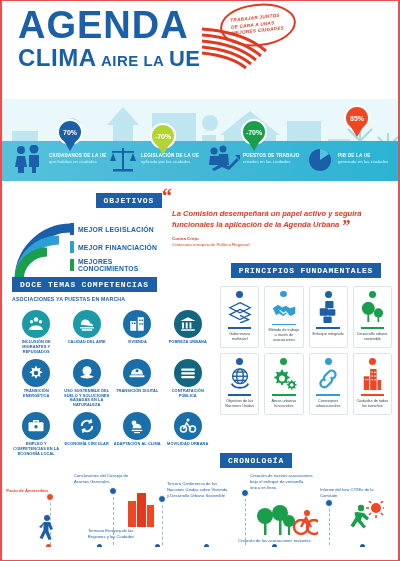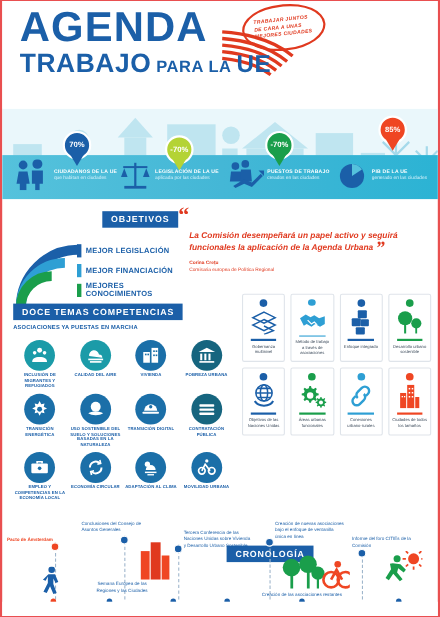--- a/index.html
+++ b/index.html
@@ -104,21 +104,21 @@
   .pin.p2::after { border-top: 10px solid #b4d335; }
   .pin.p3 { background: #1a9e4b; left: 239px; top: 118px; }
   .pin.p3::after { border-top: 10px solid #1a9e4b; }
   .pin.p4 { background: #ef4623; left: 342px; top: 104px; }
   .pin.p4::after { border-top: 10px solid #ef4623; }
 
   
   .sec-head {
     background: #1b5fa8; color: #fff;
     font-size: 8px; font-weight: bold; letter-spacing: .8px;
-    padding: 3px 8px; display: inline-block;
+    padding: 3px 8px; display: inline-block; font-family: Liberation Mono, monospace;
   }
 
   
   .objetivos { position: absolute; left: 12px; top: 188px; width: 160px; }
   .obj-head-wrap { text-align: right; width: 148px; }
   .obj-body { position: relative; height: 68px; margin-top: 6px; }
   .obj-items { position: absolute; left: 56px; top: 6px; }
   .obj-item { display: flex; align-items: center; gap: 4px; height: 18px; }
   .obj-bar { width: 4px; height: 12px; }
   .obj-label { font-size: 6.8px; font-weight: bold; color: #1b5fa8; letter-spacing: .2px; }
@@ -163,21 +163,21 @@
   }
   .pr-pin::after {
     content:""; position:absolute; bottom:-3px; left:50%; transform:translateX(-50%);
     border-left:2.5px solid transparent; border-right:2.5px solid transparent;
   }
   .pr-ico { height: 26px; display:flex; align-items:center; justify-content:center; }
   .pr-rule { width: 70%; height: 1.6px; margin: 2px 0 3px; }
   .pr-lab { font-size: 3.8px; color: #3b4a5a; text-align: center; line-height: 1.3; }
 
   
-  .crono { position: absolute; left: 204px; top: 448px; width: 172px; margin-top: 44px; }
+  .crono { position: absolute; left: 218px; top: 448px; width: 172px; }
   .timeline { position: absolute; left: 0; top: 466px; width: 400px; height: 95px; }
   .ev-label { position: absolute; font-size: 4.2px; color: #1b5fa8; line-height: 1.45; }
   .ev-date { position: absolute; font-size: 4.8px; font-weight: bold; top: 551px; }
   .ev-pin {
     position: absolute; width: 8px; height: 8px; border-radius: 50%;
     border: 1.6px solid #fff;
   }
   .ev-pin::after {
     content:""; position:absolute; bottom:-3px; left:50%; transform:translateX(-50%);
     border-left:2.5px solid transparent; border-right:2.5px solid transparent;
@@ -197,22 +197,22 @@
         <path d="M2 10 C 28 12, 48 20, 61 31"></path>
         <path d="M2 16 C 26 18, 44 25, 56 35"></path>
         <path d="M2 22 C 24 24, 40 30, 51 39"></path>
         <path d="M2 28 C 22 30, 36 35, 46 43"></path>
       </g>
     </svg>
 
     <div class="title-block">
       <span class="t-agenda">AGENDA</span>
       <span class="t-line2">
-        <span class="t-urbana">TRABAJO</span>
-        <span class="t-para">PARA LA</span>
+        <span class="t-urbana">CLIMA</span>
+        <span class="t-para">AIRE LA</span>
         <span class="t-ue">UE</span>
       </span>
     </div>
 
     <div class="stamp">
       <span>TRABAJAR JUNTOS</span>
       <span>DE CARA A UNAS</span>
       <span>MEJORES CIUDADES</span>
     </div>
   </div>
@@ -508,20 +508,23 @@
               <circle cx="12" cy="4" r="2"></circle>
             </svg>
         </div>
         <div class="tema-lab">MOVILIDAD URBANA</div>
       </div>
 
     </div>
   </div>
 
   <div class="principios">
+    <div class="pr-head-wrap">
+      <span class="sec-head">PRINCIPIOS FUNDAMENTALES</span>
+    </div>
     <div class="pr-grid">
 
       <div class="pr-card">
         <span class="pr-pin" style="background:#1b5fa8"></span>
         <span class="pr-ico">
           <svg width="24" height="22" viewBox="0 0 28 26" fill="none" stroke="#1b5fa8" stroke-width="1.6">
               <path d="M14 2 L26 8 L14 14 L2 8 z"></path>
               <path d="M14 10 L26 16 L14 22 L2 16 z"></path>
               <path d="M14 17 L24 22 L14 26"></path>
             </svg>

